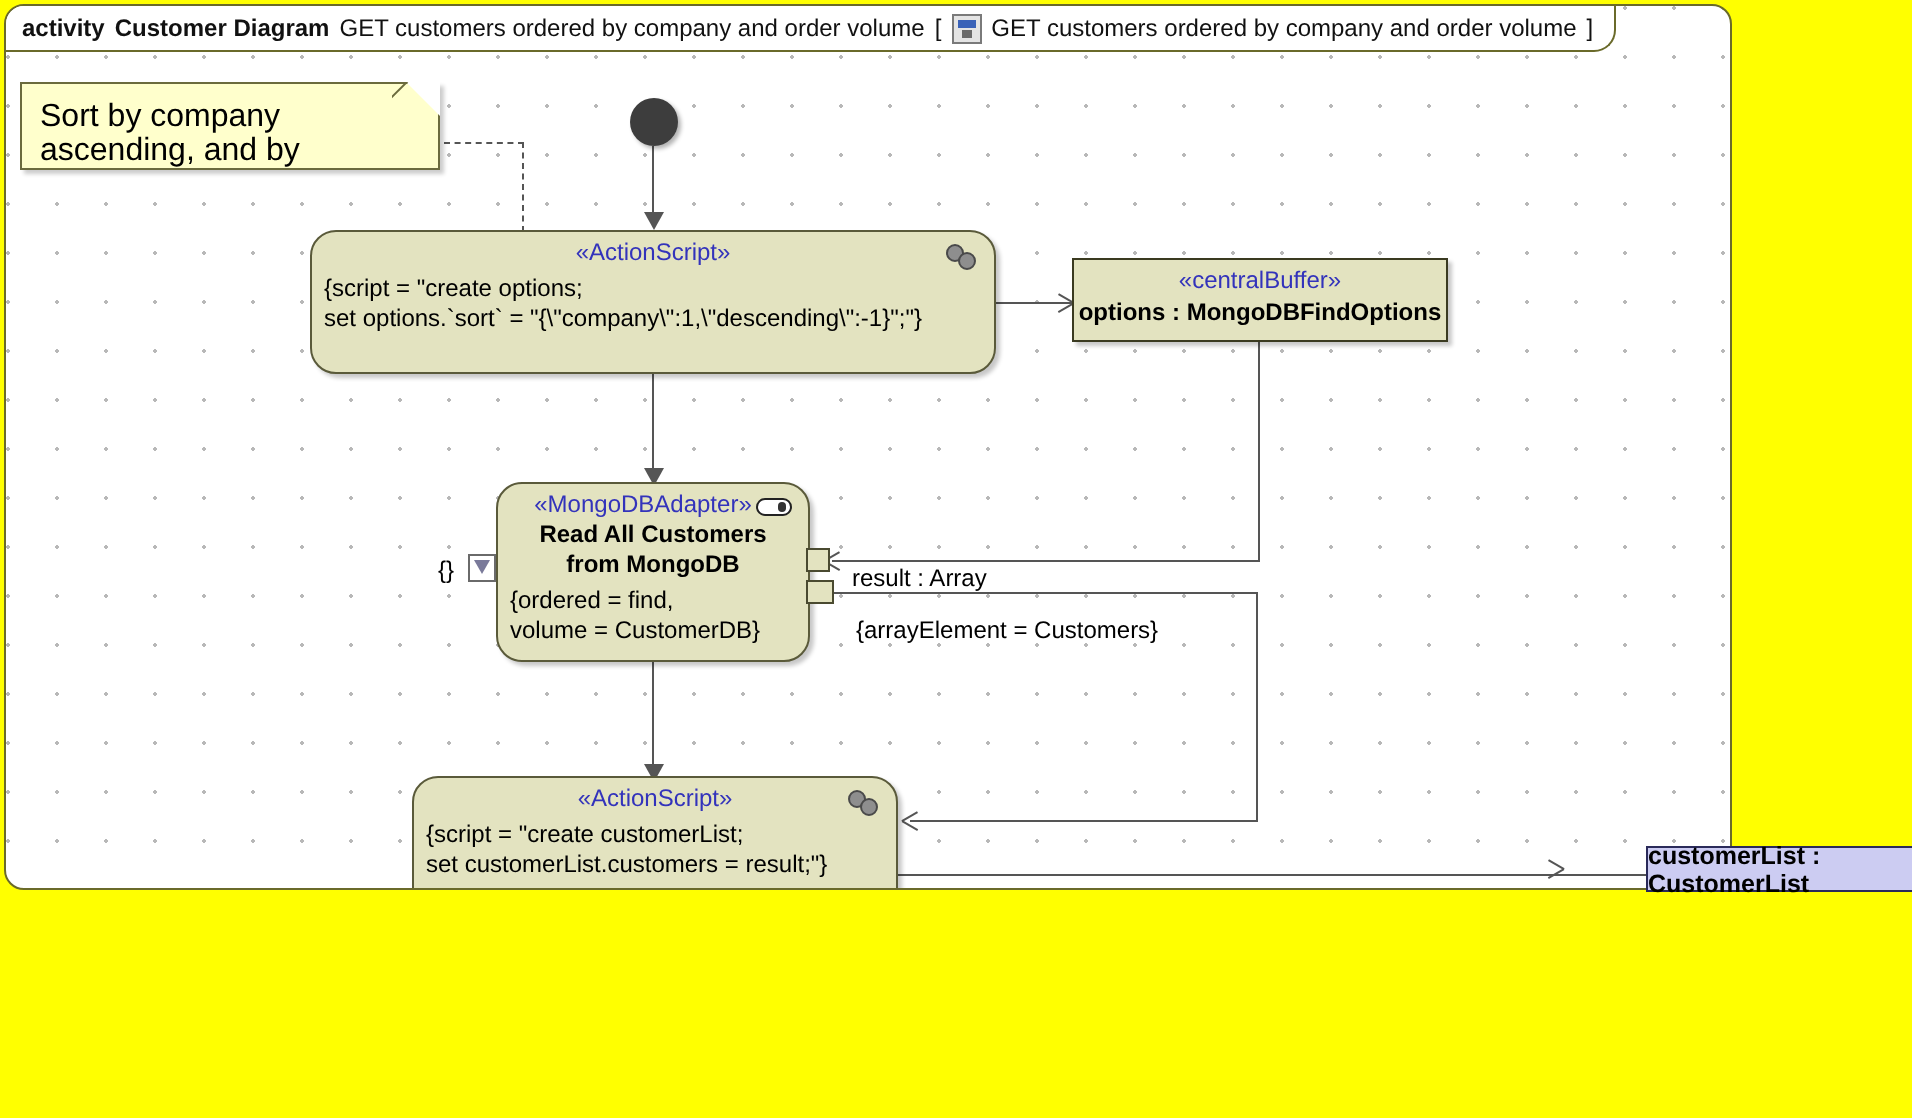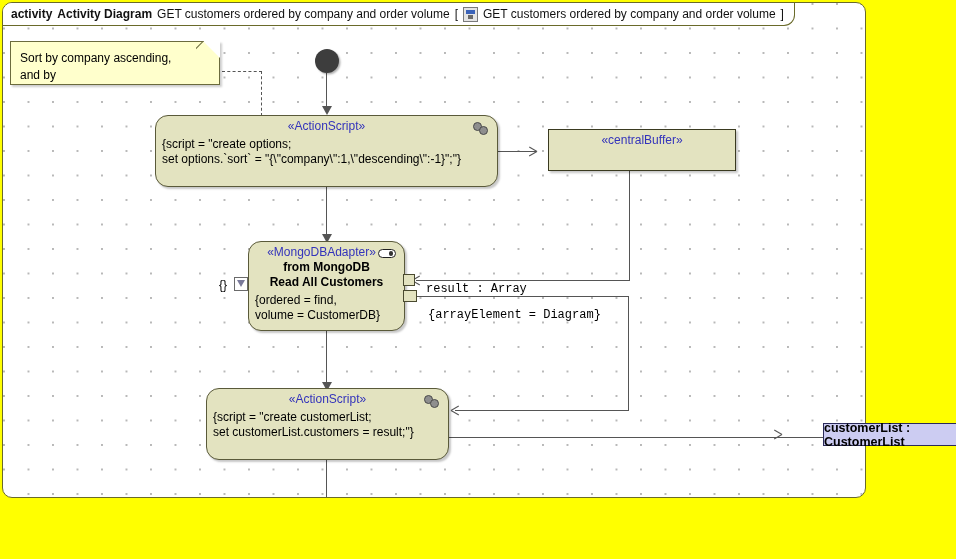--- a/index.html
+++ b/index.html
@@ -14,21 +14,21 @@
     height: 559px;
     overflow: hidden;
     background: #ffff00;
   }
   
   #frame {
     position: absolute;
     left: 2px;
     top: 2px;
     width: 864px;
-    height: 496px;
+    height: 443px;
     box-sizing: border-box;
     border: 1.5px solid #6a6a2a;
     border-radius: 10px;
     background:
       radial-gradient(circle at 1px 1px, #b8b8b8 0.8px, rgba(0,0,0,0) 1px) 0 0 / 24.5px 24.5px,
       #ffffff;
     overflow: hidden;
   }
   #frame-tab {
     position: absolute;
@@ -170,21 +170,21 @@
     z-index: 12;
   }
 
   
   .note {
     position: absolute;
     box-sizing: border-box;
     background: #ffffcc;
     border: 1.2px solid #6b6b3d;
     box-shadow: 2px 2px 2px rgba(0,0,0,0.2);
-    font-size: 12px;
+    font-size: 16px;
     line-height: 17px;
     padding: 8px 28px 4px 9px;
     color: #000;
     z-index: 10;
   }
   .note-fold {
     position: absolute;
     right: -1px;
     top: -1px;
     width: 0; height: 0;
@@ -305,39 +305,38 @@
   .open-arrow-right::before { right: 0; top: 5px; transform: rotate(-30deg); transform-origin: right center; }
   .open-arrow-right::after  { right: 0; top: 5px; transform: rotate(30deg); transform-origin: right center; }
 
   .edge-label {
     position: absolute;
     font-size: 12px;
     color: #000;
     white-space: nowrap;
     z-index: 9;
     line-height: 14px;
-    font-family: Liberation Mono, monospace;
   }
   .braces-label {
     position: absolute;
     font-size: 12px;
     color: #000;
     z-index: 14;
   }
 </style>
 </head>
 <body>
 
 <div id="root">
 
   <div id="frame">
 
     <div id="frame-tab">
       <span class="kw">activity</span>
-      <span class="kw">Activity Diagram</span>
+      <span class="kw">Customer Diagram</span>
       <span>GET customers ordered by company and order volume</span>
       <span>[</span>
       <span class="frame-icon"></span>
       <span>GET customers ordered by company and order volume</span>
       <span>]</span>
     </div>
 
     <div class="note" style="left:7px; top:38px; width:210px; height:44px;">
       <div class="note-fold"></div>
       <div class="note-fold-line"></div>
@@ -358,54 +357,55 @@
           <i class="g2"></i>
       </div>
       <div class="stereo">«ActionScript»</div>
       <div class="nbody">{script = "create options;</div>
       <div class="nbody" style="padding-top:0">set options.`sort` = "{\"company\":1,\"descending\":-1}";"}</div>
     </div>
 
     <div class="edge h" style="left:495px; top:148px; width:38px;"></div>
     <div class="open-arrow-right" style="left:523px; top:143px;"></div>
 
-    <div class="objnode" style="left:533px; top:126px; width:188px; height:42px;margin-left:12px;">
+    <div class="objnode" style="left:533px; top:126px; width:188px; height:42px;">
       <div class="stereo">«centralBuffer»</div>
+      <div style="text-align:center; font-weight:bold; font-size:12px; line-height:16px;">options : MongoDBFindOptions</div>
     </div>
 
     <div class="edge v" style="left:626px; top:168px; height:110px;"></div>
     <div class="edge h" style="left:413px; top:277px; width:214px;"></div>
     <div class="open-arrow-left" style="left:409px; top:272px;"></div>
 
     <div class="edge v" style="left:323px; top:184px; height:50px;"></div>
     <div class="arrow-down" style="left:319px; top:231px;"></div>
 
     <div class="node action" style="left:245px; top:238px; width:157px; height:90px;">
       <div class="capsule-icon"></div>
       <div class="stereo" style="padding-right:10px;">«MongoDBAdapter»</div>
+      <div class="nname">Read All Customers</div>
       <div class="nname">from MongoDB</div>
-      <div class="nname">Read All Customers</div>
       <div class="nbody">{ordered = find,</div>
       <div class="nbody" style="padding-top:0">volume = CustomerDB}</div>
     </div>
 
     <div class="braces-label" style="left:216px; top:275px;">{}</div>
     <div class="pin-arrow" style="left:231px; top:274px; width:14px; height:14px;"></div>
 
     <div class="pin" style="left:400px; top:271px; width:12px; height:12px;"></div>
 
     <div class="pin" style="left:400px; top:287px; width:14px; height:12px;"></div>
 
     <div class="edge h" style="left:414px; top:293px; width:212px;"></div>
     <div class="edge v" style="left:625px; top:293px; height:114px;"></div>
     <div class="edge h" style="left:452px; top:407px; width:174px;"></div>
     <div class="open-arrow-left" style="left:448px; top:402px;"></div>
 
     <div class="edge-label" style="left:423px; top:279px;">result : Array</div>
-    <div class="edge-label" style="left:425px; top:305px;">{arrayElement = Diagram}</div>
+    <div class="edge-label" style="left:425px; top:305px;">{arrayElement = Customers}</div>
 
     <div class="edge v" style="left:323px; top:328px; height:54px;"></div>
     <div class="arrow-down" style="left:319px; top:379px;"></div>
 
     <div class="node action" style="left:203px; top:385px; width:243px; height:72px;">
       <div class="gear-icon">
         <i class="g1"></i>
           <i class="g2"></i>
       </div>
       <div class="stereo">«ActionScript»</div>

